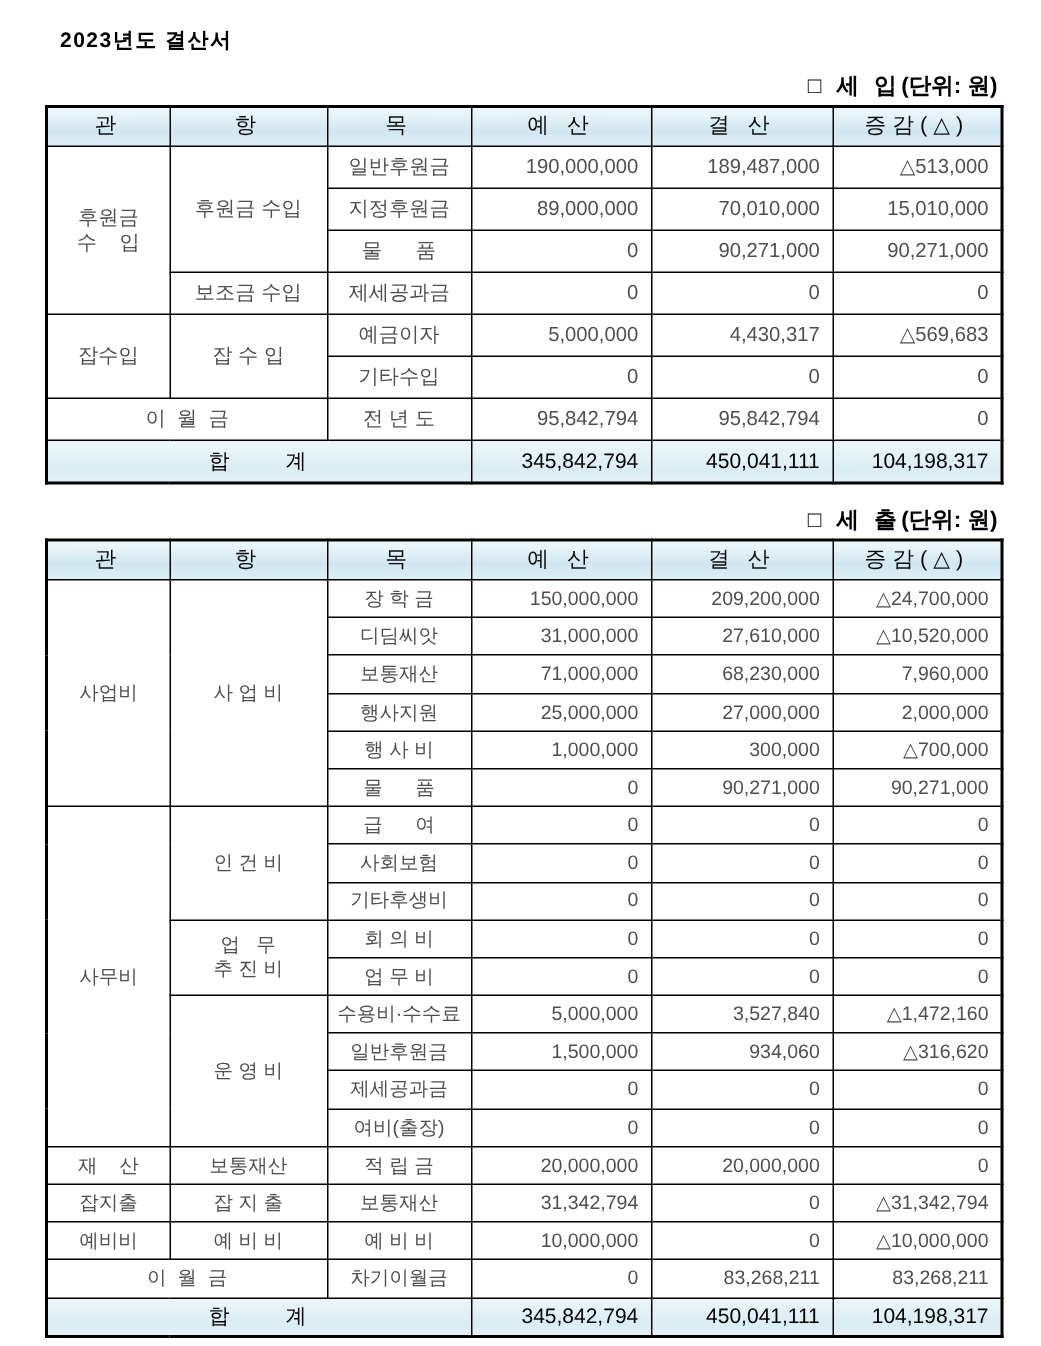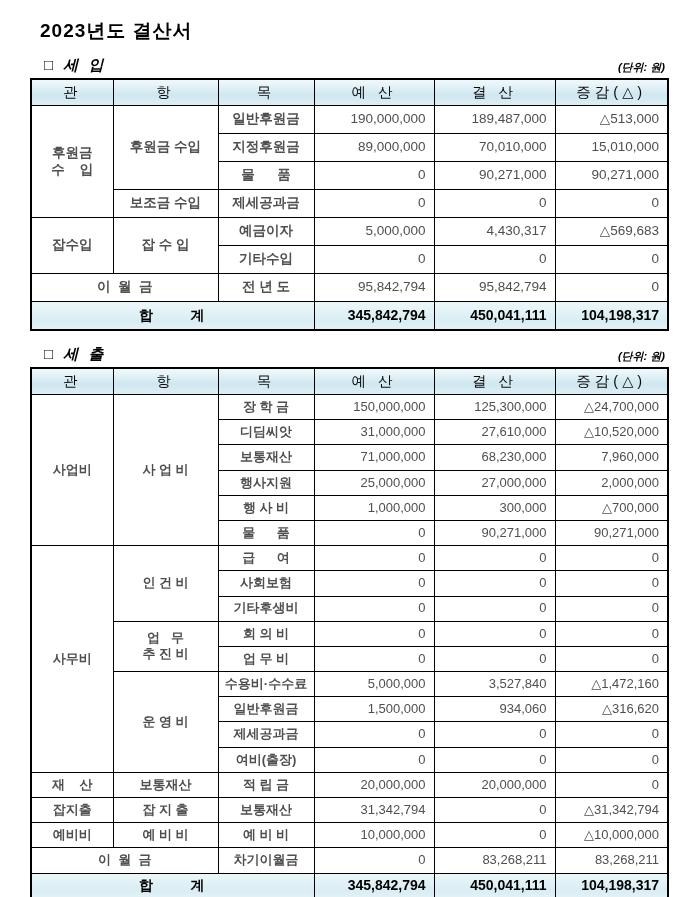--- a/index.html
+++ b/index.html
@@ -3,51 +3,50 @@
 <meta charset="utf-8">
 <style>
   html,body{margin:0;padding:0;background:#fff;}
   body{
     width:694px;height:897px;overflow:hidden;
     font-family:"Liberation Sans","DejaVu Sans",sans-serif;
     color:#222;
   }
   .doc{padding:10px 27px 0 30px;}
   .page-title{
-    font-size:19px;font-weight:bold;color:#000;
+    font-size:14px;font-weight:bold;color:#000;
     margin:8px 0 12px 10px;letter-spacing:1px;
   }
   .section-head{
-    display:flex;justify-content:space-between;align-items:flex-end;
+    display:flex;justify-content:flex-end;align-items:flex-end;
     margin:4px 0 3px 14px;
-    font-style:italic;
   }
   .sec-label{font-size:15px;font-weight:bold;color:#000;letter-spacing:3px;}
-  .unit-label{font-size:11px;font-weight:bold;color:#000;padding-right:2px;}
+  .unit-label{font-size:15px;font-weight:bold;color:#000;padding-right:2px;}
   table{
     border-collapse:collapse;table-layout:fixed;width:637px;
     border:2px solid #000;margin-bottom:14px;
   }
   th,td{
     border:1px solid #000;white-space:pre-wrap;overflow:hidden;
     padding:0;line-height:1.25;
   }
   th{
     background:linear-gradient(180deg,#f0f9fc 0%,#d0e7f0 60%,#ddeef4 100%);
     font-size:14.5px;font-weight:normal;color:#0a0a0a;
     height:25px;letter-spacing:4px;
   }
   .t1 td{height:27px;font-size:13.5px;}
   .t2 td{height:24.2px;font-size:13px;}
   td{color:#4f4f4f;}
-  td.c{text-align:center;font-weight:bold;}
+  td.c{text-align:center;}
   td.n{text-align:right;padding-right:8px;}
   tr.total td{
     background:linear-gradient(180deg,#ecf7fa 0%,#d9edf3 70%,#e2f1f6 100%);
-    font-weight:bold;color:#000;font-size:14px;
+    font-weight:normal;color:#000;font-size:14px;
   }
   tr.total td.c{letter-spacing:2px;}
 </style>
 </head>
 <body>
 
 <div class="doc">
 
   <div class="page-title">2023년도 결산서</div>
 
@@ -157,21 +156,21 @@
         <th>결 산</th>
         <th>증감(△)</th>
       </tr>
     </thead>
     <tbody>
       <tr>
         <td class="c" rowspan="6">사업비</td>
         <td class="c" rowspan="6">사 업 비</td>
         <td class="c">장 학 금</td>
         <td class="n">150,000,000</td>
-        <td class="n">125,300,000</td>
+        <td class="n">209,200,000</td>
         <td class="n">△24,700,000</td>
       </tr>
       <tr>
         <td class="c">디딤씨앗</td>
         <td class="n">31,000,000</td>
         <td class="n">27,610,000</td>
         <td class="n">△10,520,000</td>
       </tr>
       <tr>
         <td class="c">보통재산</td>

